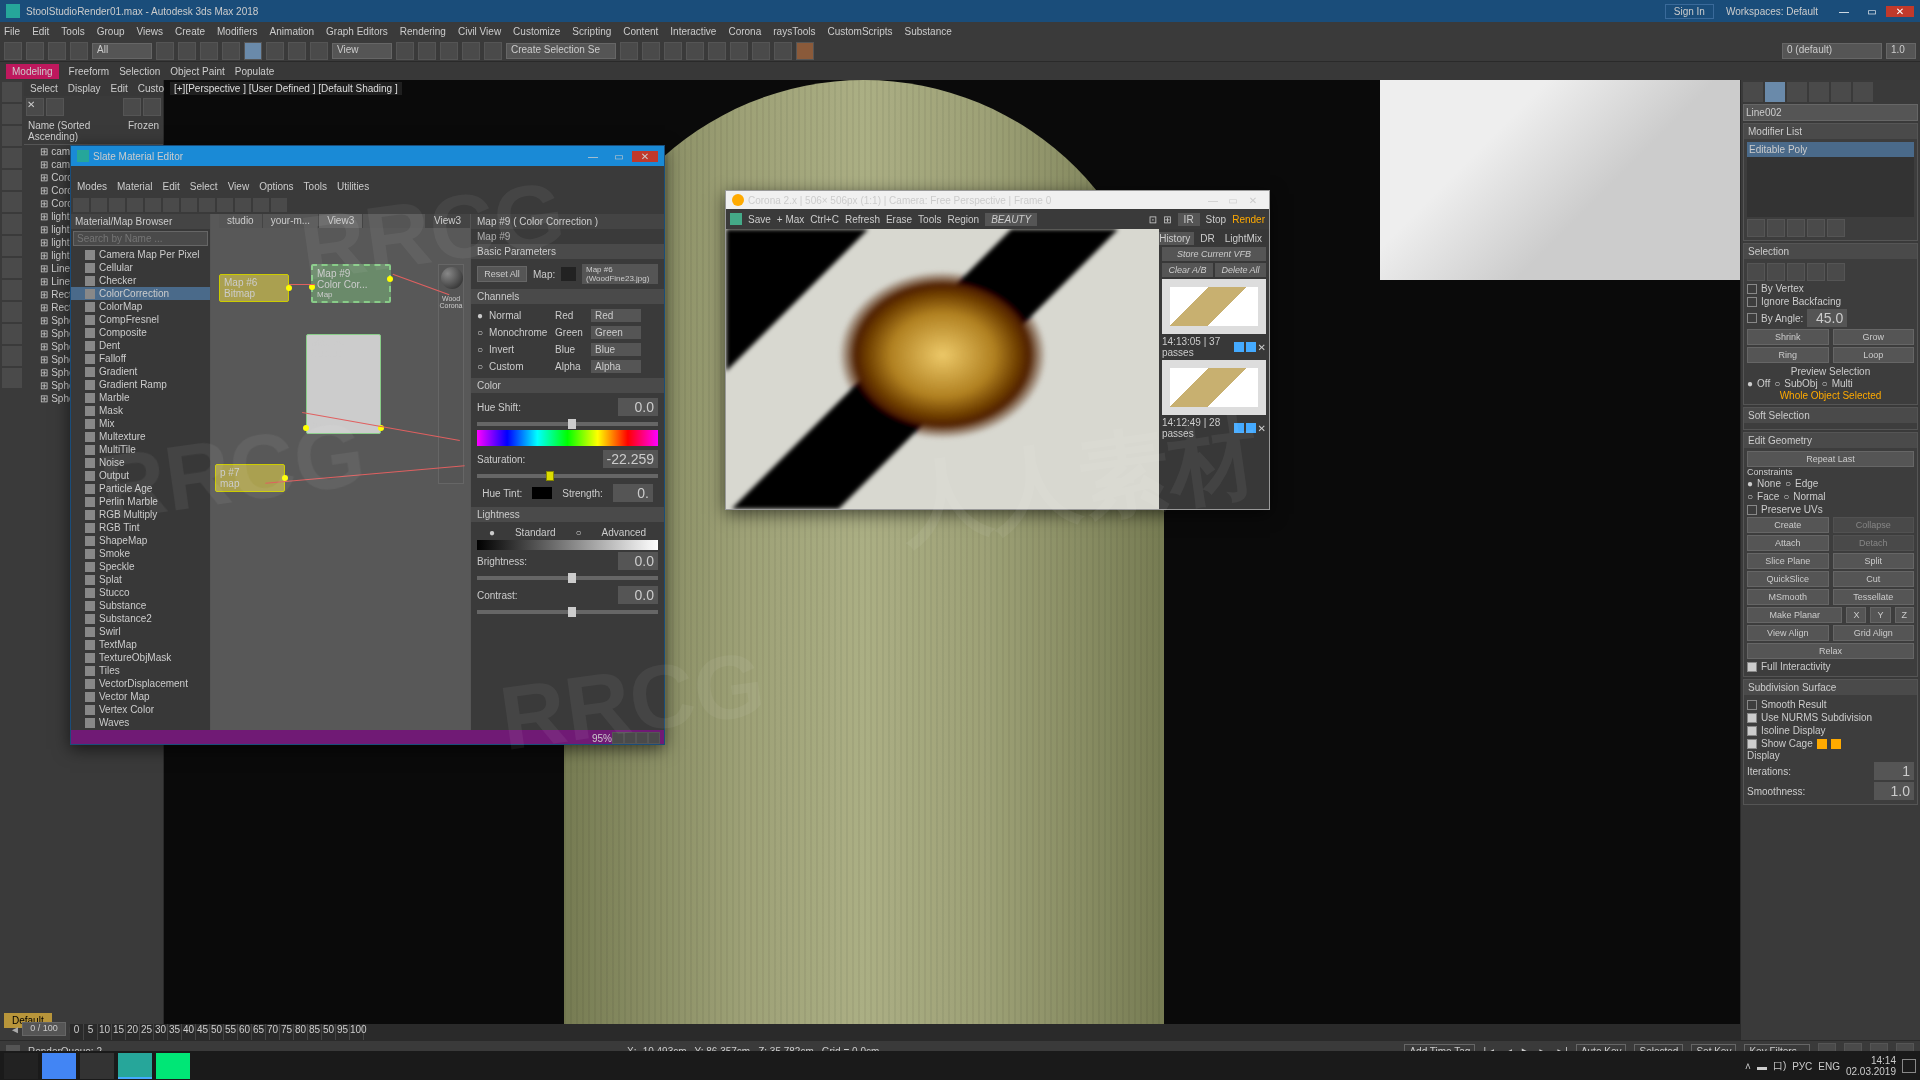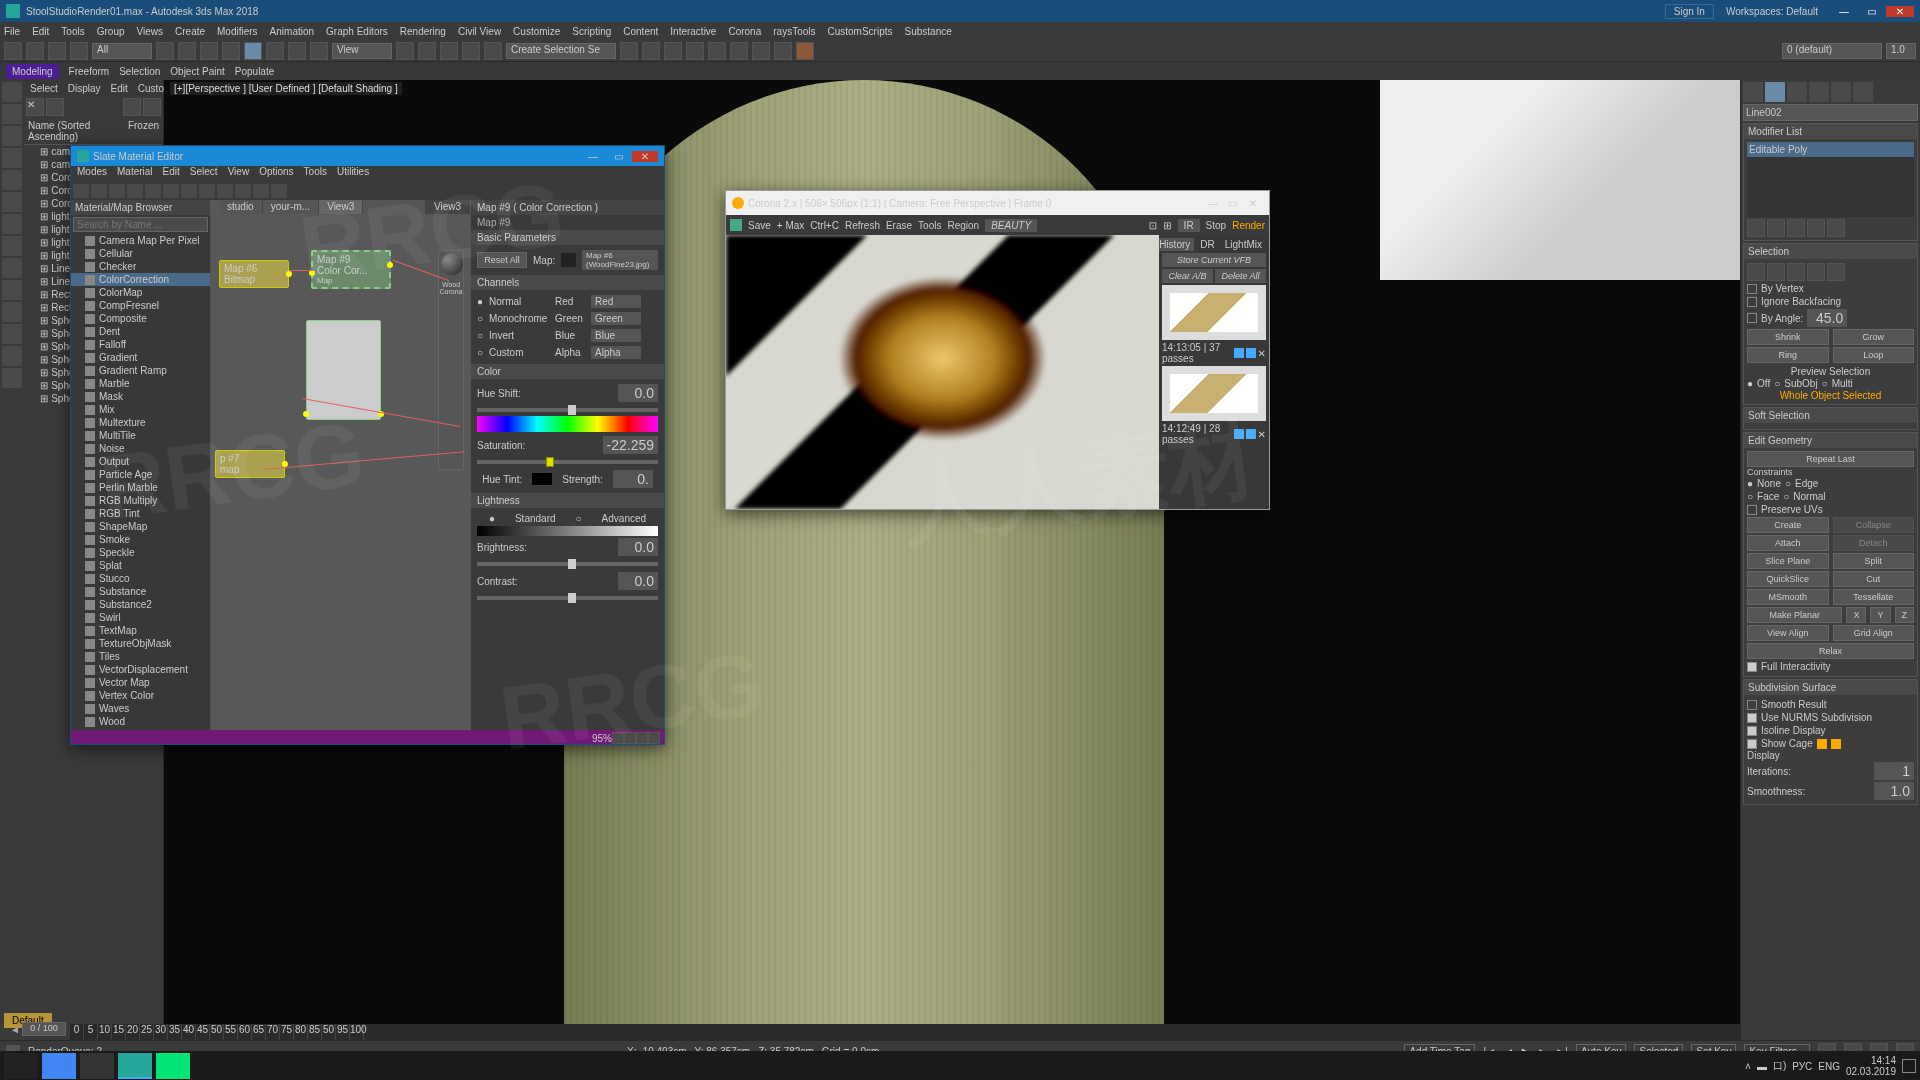--- a/index.html
+++ b/index.html
@@ -38,21 +38,21 @@
 .timeline .tick{width:14px; text-align:center; border-right:1px solid #444;}
 .promptbar { position:absolute; bottom:0; left:0; right:0; height:18px; background:#3a3a3a; display:flex; align-items:center; padding:0 6px; font-size:10px; }
 .taskbar { position:absolute; bottom:-1px; left:0; right:0; height:30px; background:#1a1a1a; display:flex; align-items:center; padding:0 4px; gap:4px; }
 .taskbar .tb { width:34px; height:26px; background:#333; cursor:pointer; }
 .taskbar .tray { margin-left:auto; display:flex; gap:6px; align-items:center; color:#ccc; font-size:10px; }
 
 .slate { position:absolute; left:70px; top:145px; width:595px; height:600px; background:#3a3a3a; border:1px solid #1a4d7a; box-shadow:0 4px 16px rgba(0,0,0,.6); display:flex; flex-direction:column; z-index:50; }
 .slate-title { background:#1a8ad6; height:20px; display:flex; align-items:center; padding:0 6px; color:#fff; font-size:11px; }
 .slate-title .spacer{flex:1;}
 .slate-title .wb{width:26px;text-align:center;cursor:pointer;}
-.slate-menu { background:#3a3a3a; height:16px; display:flex; gap:10px; padding:0 6px; font-size:10px; }
+.slate-menu { background:#3a3a3a; height:16px; display:flex; gap:10px; padding:15px 6px; font-size:10px; }
 .slate-tb { background:#3a3a3a; height:18px; display:flex; gap:2px; padding:2px; }
 .slate-tb .b{width:16px;height:14px;background:#4a4a4a;cursor:pointer;}
 .slate-body { flex:1; display:flex; overflow:hidden; }
 .mat-browser { width:140px; background:#383838; border-right:1px solid #555; display:flex; flex-direction:column; }
 .mb-title { background:#444; padding:2px 4px; font-size:10px; }
 .mb-search { padding:2px; }
 .mb-search input { width:100%; background:#4a4a4a; border:1px solid #666; color:#ccc; padding:1px 3px; font-size:10px; }
 .mb-list { flex:1; overflow-y:auto; }
 .mb-item { padding:1px 4px 1px 14px; font-size:10px; cursor:pointer; display:flex; gap:4px; align-items:center; }
 .mb-item .sw{width:10px;height:10px;background:#888;flex-shrink:0;}
@@ -70,21 +70,21 @@
 .pp-sec { padding:3px 6px; }
 .pp-sec-h { background:#4a4a4a; padding:2px 6px; font-size:10px; cursor:pointer; }
 .pp-row { display:flex; align-items:center; gap:6px; padding:2px 0; font-size:10px; }
 .pp-sel{background:#555;padding:1px 4px;min-width:50px;cursor:pointer;}
 .hue-strip{height:16px;background:linear-gradient(90deg,#f0f,#00f,#0ff,#0f0,#ff0,#f00,#f0f);margin:2px 0;}
 .slider-track{height:4px;background:#666;position:relative;margin:4px 0;}
 .slider-thumb{width:8px;height:10px;background:#ccc;position:absolute;top:-3px;cursor:pointer;}
 .val-box{background:#555;padding:1px 4px;min-width:40px;text-align:right;font-size:14px;}
 
 .vfb { position:absolute; left:725px; top:190px; width:545px; height:320px; background:#e8e8e8; border:1px solid #999; box-shadow:0 4px 16px rgba(0,0,0,.6); display:flex; flex-direction:column; z-index:60; }
-.vfb-title { height:24px; background:#f0f0f0; display:flex; align-items:center; padding:0 6px; color:#666; font-size:10px; }
+.vfb-title { height:18px; background:#f0f0f0; display:flex; align-items:center; padding:0 6px; color:#666; font-size:10px; }
 .vfb-title .spacer{flex:1;}
 .vfb-tb { height:20px; background:#3a3a3a; display:flex; align-items:center; gap:6px; padding:0 4px; font-size:10px; }
 .vfb-tb span{cursor:pointer;color:#ccc;}
 .vfb-body { flex:1; display:flex; background:#3a3a3a; }
 .vfb-canvas { flex:1; background:#d8d8d0; position:relative; overflow:hidden; image-rendering:pixelated; }
 .vfb-render { position:absolute; inset:0; background:
   radial-gradient(ellipse 40% 50% at 50% 45%, #c8b070 0%, #a08040 30%, #604020 50%, transparent 60%),
   linear-gradient(135deg,#000 0% 20%,transparent 20% 40%,#000 40% 55%,transparent 55%);
   filter:blur(2px) contrast(1.5); }
 .vfb-side { width:110px; background:#383838; display:flex; flex-direction:column; gap:2px; padding:3px; font-size:9px; }
@@ -162,21 +162,21 @@
   <div class="tbtn"></div>
   <div class="tbtn"></div>
   <div class="tbtn"></div>
   <div class="tbtn" style="background:#8a5a3a;"></div>
   <div style="flex:1"></div>
   <div class="tselect" style="min-width:100px;">0 (default)</div>
   <div class="tselect" style="min-width:30px;">1.0</div>
 </div>
 
 <div class="ribbonbar">
-  <span style="background:#4c1d95;padding:2px 6px;">Modeling</span>
+  <span style="background:#be185d;padding:2px 6px;">Modeling</span>
   <span>Freeform</span>
   <span>Selection</span>
   <span>Object Paint</span>
   <span>Populate</span>
 </div>
 <div class="ribbonbar">
   <span>Polygon Modeling</span>
   <span>Modify Selection</span>
   <span>Edit</span>
   <span>Geometry (All)</span>

